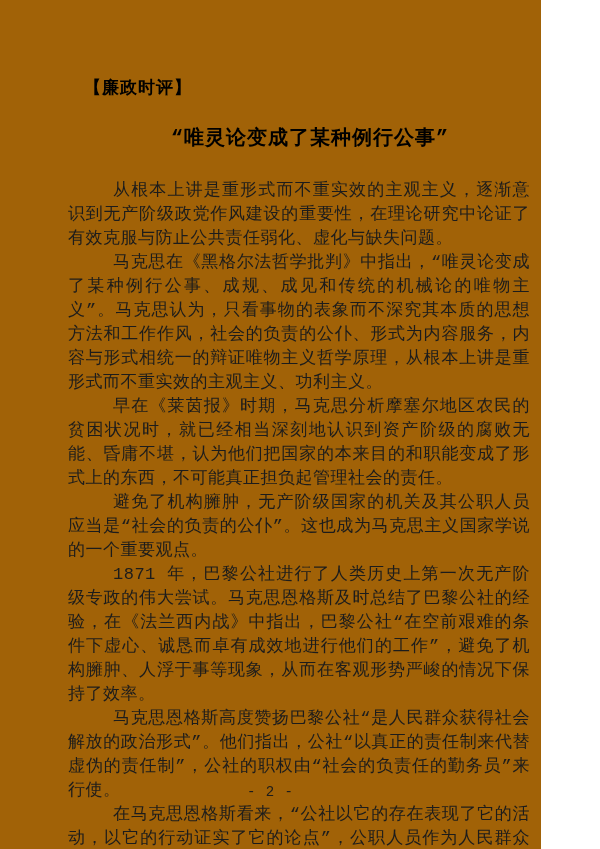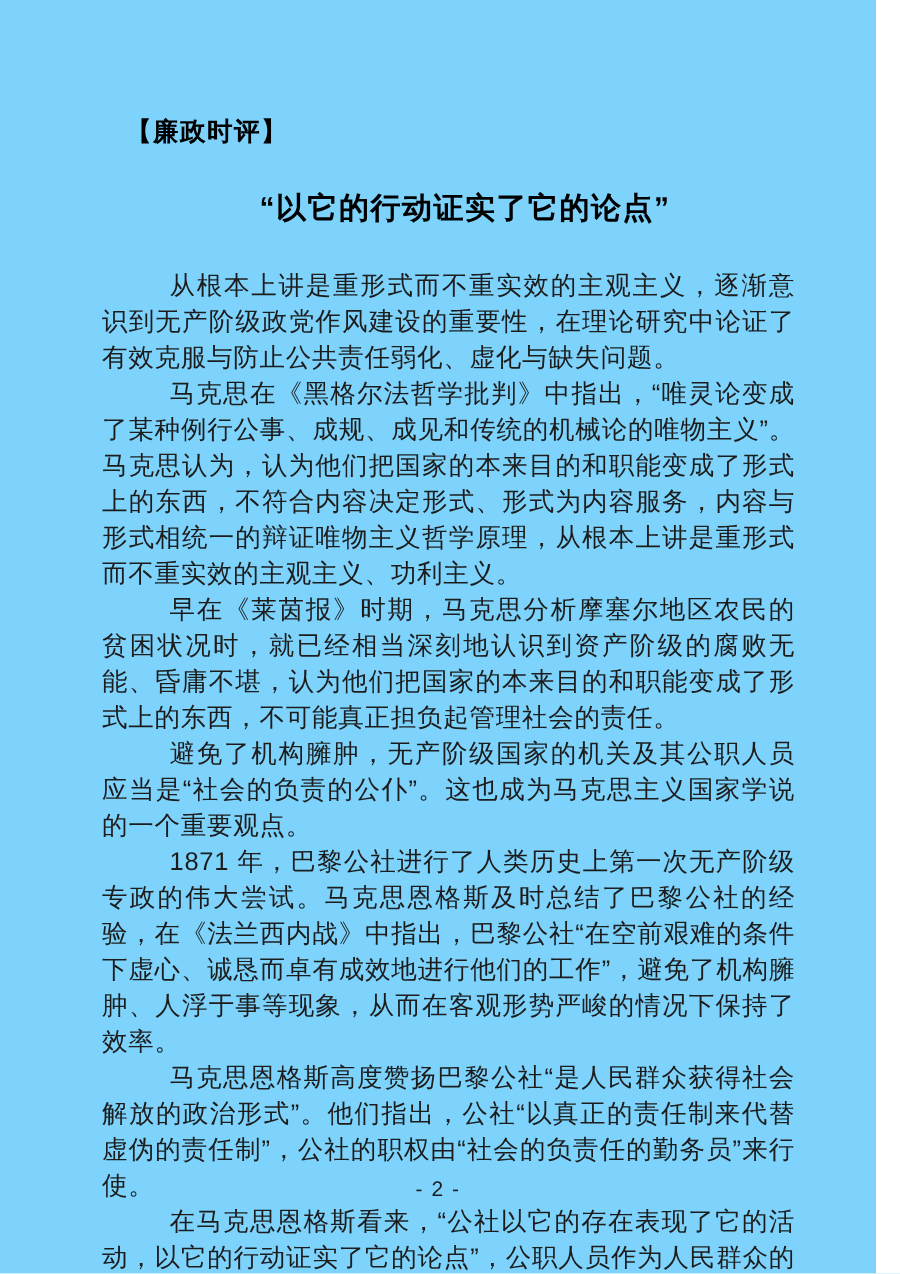--- a/index.html
+++ b/index.html
@@ -2,25 +2,25 @@
 <html lang="zh"><head>
 <meta charset="utf-8">
 <style>
   html, body {
     margin: 0;
     padding: 0;
     background: #ffffff;
   }
   .page {
     position: relative;
-    width: 584px;
+    width: 541px;
     height: 849px;
-    background: #7dd3fc;
+    background: #a16207;
     overflow: hidden;
-    font-family: Liberation Sans, sans-serif;
+    font-family: Liberation Mono, monospace;
     color: #1a1a1a;
   }
   .content {
     position: absolute;
     left: 68px;
     top: 0;
     width: 462px;
   }
   .doc-header {
     margin-top: 76px;
@@ -64,25 +64,25 @@
     letter-spacing: 1px;
   }
 </style>
 </head>
 <body>
 
 <div class="page">
   <div class="content">
     <div class="doc-header">【廉政时评】</div>
 
-    <h1 class="doc-title">“以它的行动证实了它的论点”</h1>
+    <h1 class="doc-title">“唯灵论变成了某种例行公事”</h1>
 
     <div class="body-text">
       <p>从根本上讲是重形式而不重实效的主观主义，逐渐意识到无产阶级政党作风建设的重要性，在理论研究中论证了有效克服与防止公共责任弱化、虚化与缺失问题。</p>
-      <p>马克思在《黑格尔法哲学批判》中指出，“唯灵论变成了某种例行公事、成规、成见和传统的机械论的唯物主义”。马克思认为，认为他们把国家的本来目的和职能变成了形式上的东西，不符合内容决定形式、形式为内容服务，内容与形式相统一的辩证唯物主义哲学原理，从根本上讲是重形式而不重实效的主观主义、功利主义。</p>
+      <p>马克思在《黑格尔法哲学批判》中指出，“唯灵论变成了某种例行公事、成规、成见和传统的机械论的唯物主义”。马克思认为，只看事物的表象而不深究其本质的思想方法和工作作风，社会的负责的公仆、形式为内容服务，内容与形式相统一的辩证唯物主义哲学原理，从根本上讲是重形式而不重实效的主观主义、功利主义。</p>
       <p>早在《莱茵报》时期，马克思分析摩塞尔地区农民的贫困状况时，就已经相当深刻地认识到资产阶级的腐败无能、昏庸不堪，认为他们把国家的本来目的和职能变成了形式上的东西，不可能真正担负起管理社会的责任。</p>
       <p>避免了机构臃肿，无产阶级国家的机关及其公职人员应当是“社会的负责的公仆”。这也成为马克思主义国家学说的一个重要观点。</p>
       <p>1871 年，巴黎公社进行了人类历史上第一次无产阶级专政的伟大尝试。马克思恩格斯及时总结了巴黎公社的经验，在《法兰西内战》中指出，巴黎公社“在空前艰难的条件下虚心、诚恳而卓有成效地进行他们的工作”，避免了机构臃肿、人浮于事等现象，从而在客观形势严峻的情况下保持了效率。</p>
       <p>马克思恩格斯高度赞扬巴黎公社“是人民群众获得社会解放的政治形式”。他们指出，公社“以真正的责任制来代替虚伪的责任制”，公社的职权由“社会的负责任的勤务员”来行使。</p>
       <p>在马克思恩格斯看来，“公社以它的存在表现了它的活动，以它的行动证实了它的论点”，公职人员作为人民群众的勤务员，“光</p>
     </div>
   </div>
 
   <div class="page-number">- 2 -</div>
 </div>

